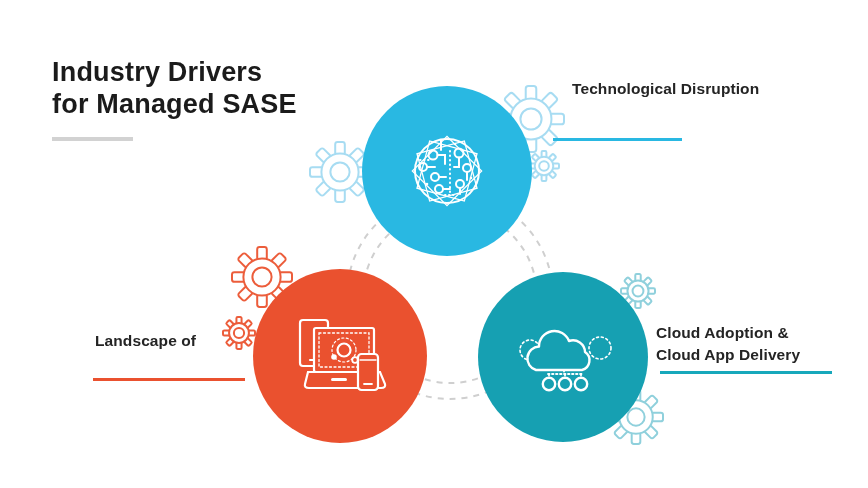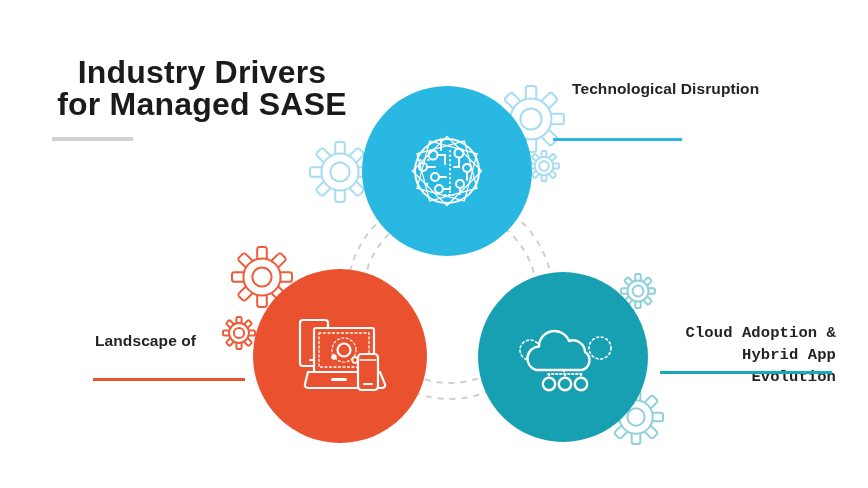--- a/index.html
+++ b/index.html
@@ -4,39 +4,39 @@
 <style>
   html,body{margin:0;padding:0;background:#ffffff;}
   .stage{
     position:relative;width:868px;height:488px;background:#ffffff;overflow:hidden;
     font-family:"Liberation Sans",sans-serif;
   }
   .abs{position:absolute;}
   
   .title{
     left:52px;top:56px;width:300px;
-    font-size:32px;line-height:32px;font-weight:700;color:#1b1b1b;letter-spacing:.2px;text-align:center;
+    font-size:27px;line-height:32px;font-weight:700;color:#1b1b1b;letter-spacing:.2px;
   }
   .title-rule{left:52px;top:137px;width:81px;height:4px;background:#d2d2d2;}
   
   svg.decor{left:0;top:0;width:868px;height:488px;}
   .ring{fill:none;stroke:#cfcfcf;stroke-width:2;stroke-dasharray:6 6;}
   .gear-cyan{color:#a7dcf2;}
   .gear-orange{color:#ec5d3b;}
   .gear-teal{color:#8fd0dc;}
   
   .circle{border-radius:50%;display:flex;align-items:center;justify-content:center;}
   .circle.ai   {left:362px;top:86px; width:170px;height:170px;background:#29b8e2;}
   .circle.work {left:253px;top:269px;width:174px;height:174px;background:#ea512f;}
   .circle.cloud{left:478px;top:272px;width:170px;height:170px;background:#16a0b2;}
   
   .label{font-size:15.5px;line-height:22px;font-weight:700;color:#242424;letter-spacing:.1px;}
   .label-ai   {left:572px;top:78px; width:230px;text-align:left;}
   .label-work {left:95px; top:330px;width:180px;text-align:left;}
-  .label-cloud{left:656px;top:322px;width:180px;text-align:right;font-family:Liberation Mono, monospace;}
+  .label-cloud{left:656px;top:322px;width:180px;text-align:left;}
   .u-ai   {left:553px;top:138px;width:129px;height:3px;background:#29b8e2;}
   .u-work {left:93px; top:378px;width:152px;height:3px;background:#ea512f;}
   .u-cloud{left:660px;top:371px;width:172px;height:3px;background:#17a8bb;}
 </style>
 </head>
 <body>
 
 <div class="stage">
 
   <svg class="decor abs" viewBox="0 0 868 488" xmlns="http://www.w3.org/2000/svg">
@@ -150,17 +150,17 @@
   </div>
   <div class="abs u-ai"></div>
 
   <div class="abs label label-work">
     <div>Landscape of</div>
   </div>
   <div class="abs u-work"></div>
 
   <div class="abs label label-cloud">
     <div>Cloud Adoption &amp;</div>
-    <div>Hybrid App Evolution</div>
+    <div>Cloud App Delivery</div>
   </div>
   <div class="abs u-cloud"></div>
 
 </div>
 
 </body></html>

